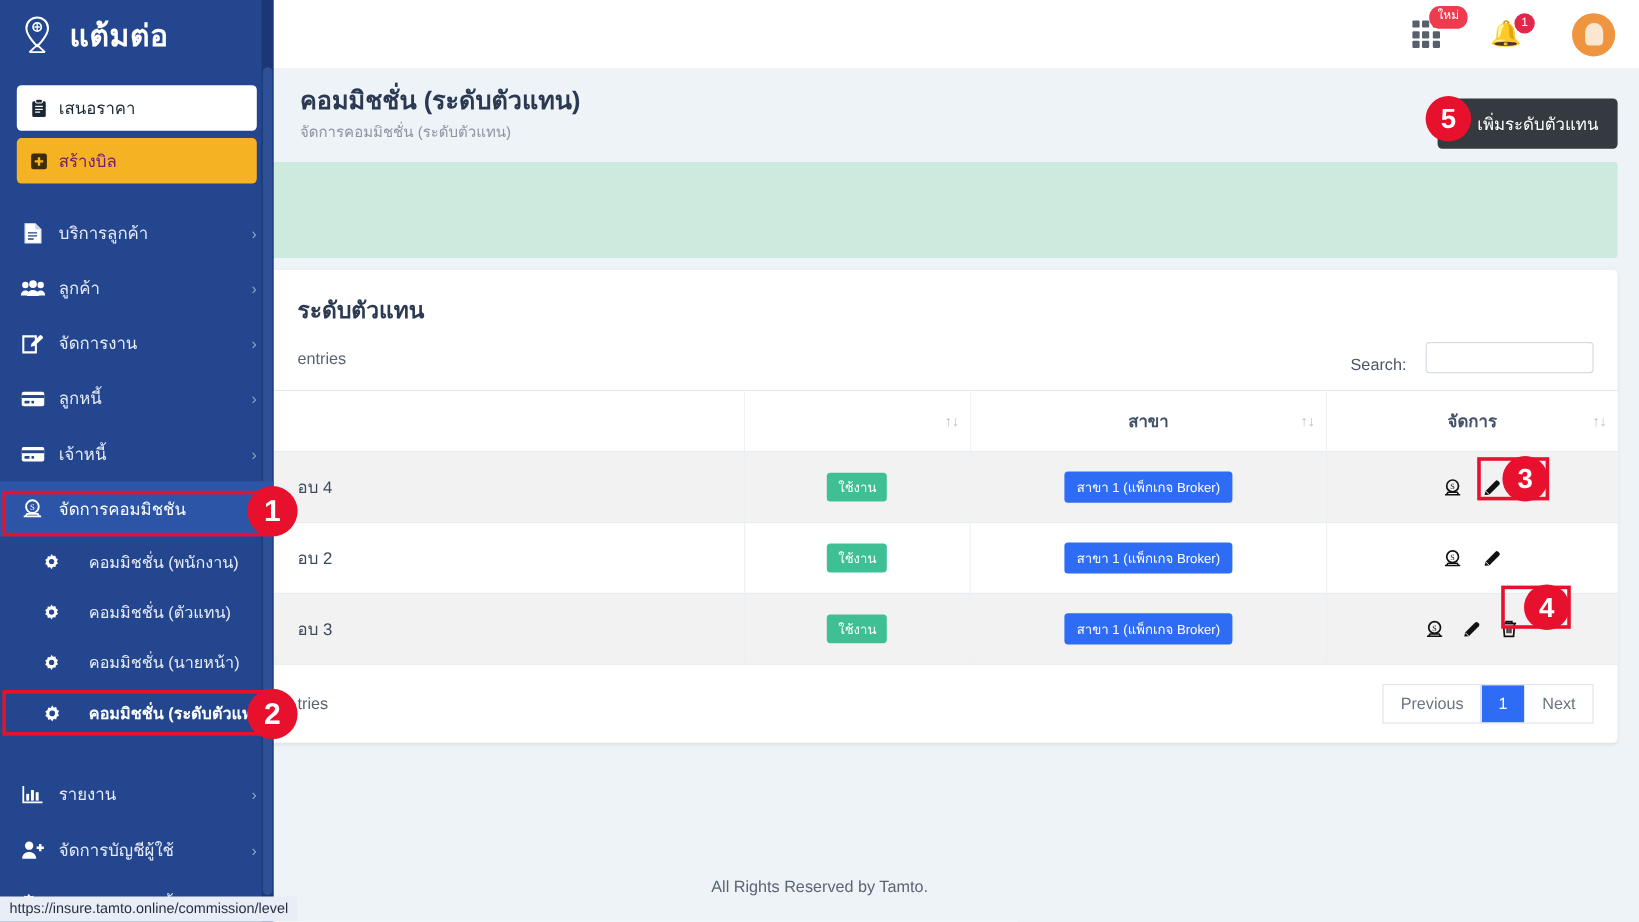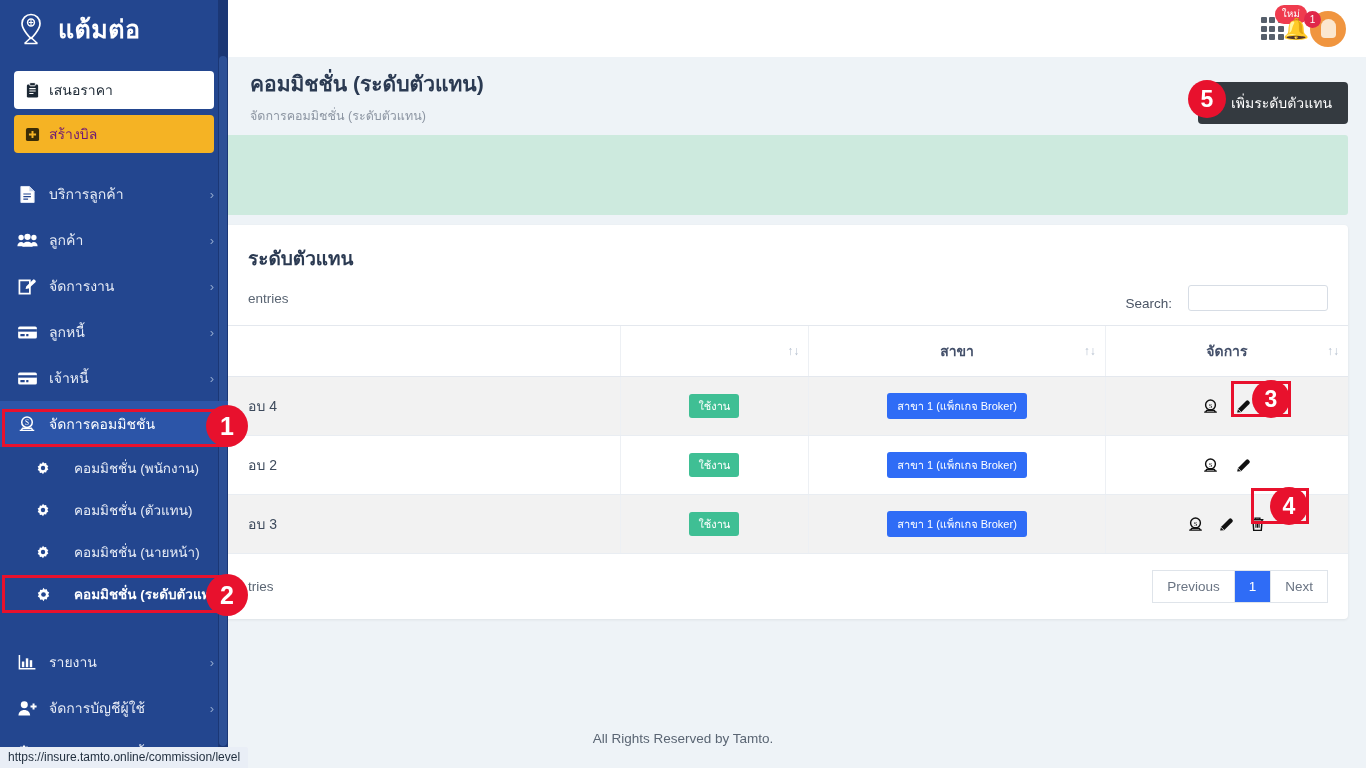--- a/index.html
+++ b/index.html
@@ -21,21 +21,21 @@
   }
   .org-select {
     position:absolute; left:150px; top:16px;
     display:flex; align-items:center; gap:14px;
     font-size:15px; color:#555c66;
   }
   .chev { color:#9aa2ad; font-size:13px; }
 
   .topbar-right {
     position:absolute; right:20px; top:0; height:57px;
-    display:flex; align-items:center; 
+    display:flex; align-items:center; gap:42px;
   }
   .grid-icon-wrap { position:relative; }
   .grid-icon {
     display:grid; grid-template-columns:repeat(3,6px); gap:2.5px;
   }
   .grid-icon i { display:block; width:6px; height:6px; background:#565f6b; border-radius:1px; }
   .badge-new {
     position:absolute; left:14px; top:-12px;
     background:#ef3b4e; color:#fff; font-size:10px; line-height:1;
     padding:4px 7px 5px; border-radius:9px; white-space:nowrap;
@@ -58,21 +58,21 @@
     background:#fbe7cf;
   }
 
   
   .page-head {
     position:absolute; left:0; top:57px; right:0; height:72px;
     background:#eef3f7;
     padding:10px 20px 0 250px;
   }
   .page-title { font-size:21px; font-weight:bold; color:#2b3a52; }
-  .page-sub { font-size:12.5px; color:#8d96a3; margin-top:6px; }
+  .page-sub { font-size:12.5px; color:#8d96a3; }
 
   .add-btn {
     position:absolute; right:18px; top:82px;
     background:#343a40; color:#fff;
     font-size:14px; padding:10px 16px;
     border:none; border-radius:4px; cursor:pointer;
     display:flex; align-items:center; gap:8px;
     z-index:5;
   }
   .add-btn .plus { font-size:16px; font-weight:bold; }

